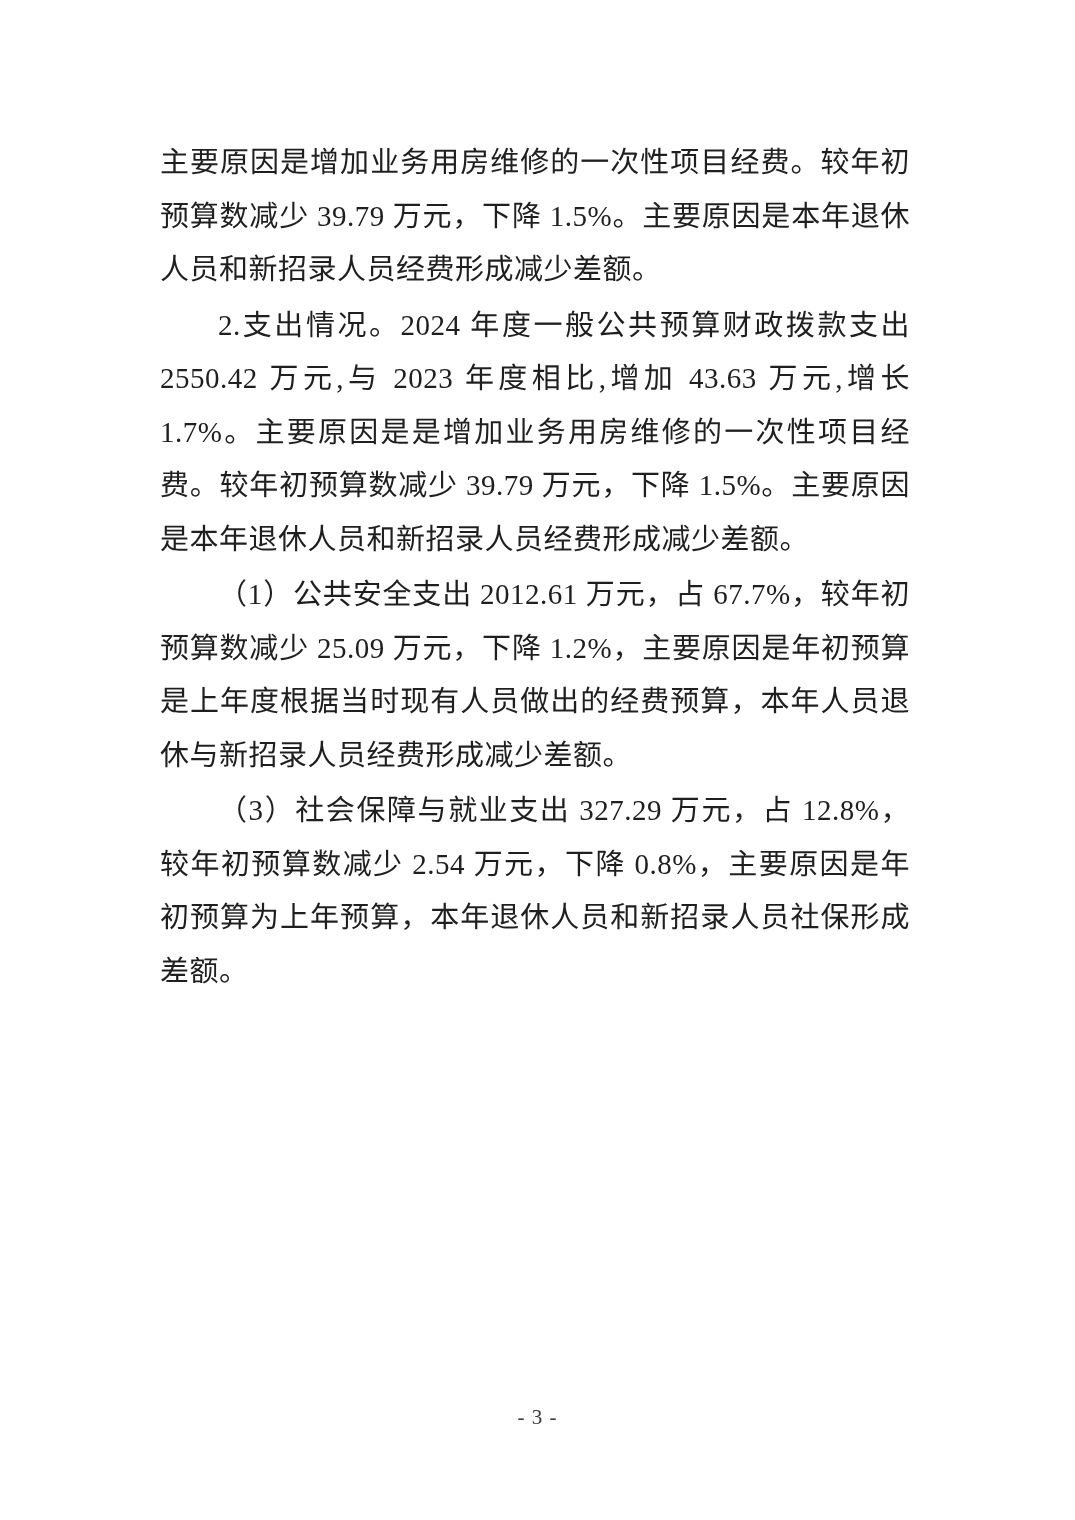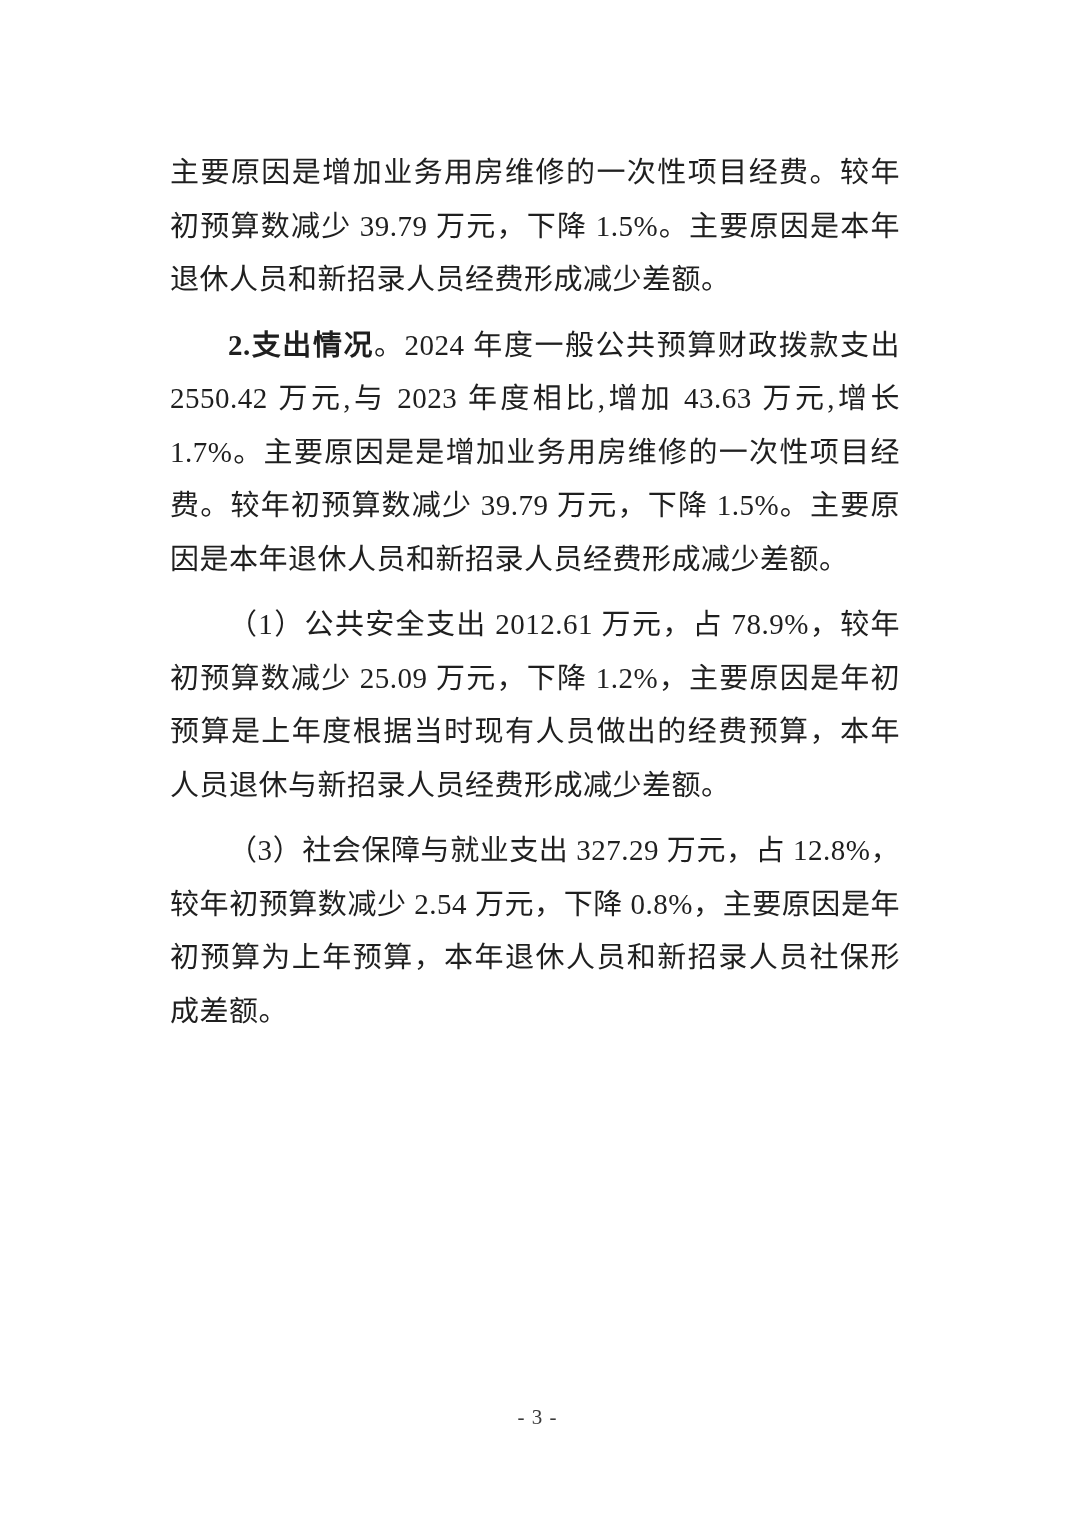--- a/index.html
+++ b/index.html
@@ -20,29 +20,29 @@
     position: absolute;
     left: 158px;
     top: 134px;
     width: 754px;
     font-size: 29px;
     line-height: 53.5px;
     text-align: justify;
     letter-spacing: 0.5px;
   }
   .para {
-    margin: 12px;
+    margin: 2px;
     padding: 0;
     text-indent: 2em;
   }
   .para.flush {
     text-indent: 0;
   }
   .lead {
-    font-weight: 700;
+    font-weight: 400;
   }
   .footer {
     position: absolute;
     left: 0;
     top: 1402px;
     width: 100%;
     text-align: center;
     font-size: 21px;
     line-height: 30px;
     color: #3a3a3a;
@@ -54,21 +54,21 @@
 
 <div class="page">
   <main class="content">
     <p class="para flush">主要原因是增加业务用房维修的一次性项目经费。较年初预算数减少 39.79 万元，下降 1.5%。主要原因是本年退休人员和新招录人员经费形成减少差额。</p>
 
     <p class="para">
       <strong class="lead">2.支出情况</strong><span>。2024 年度一般公共预算财政拨款支出 2550.42 万元,与 2023 年度相比,增加 43.63 万元,增长 1.7%。主要原因是是增加业务用房维修的一次性项目经费。较年初预算数减少 39.79 万元，下降 1.5%。主要原因是本年退休人员和新招录人员经费形成减少差额。</span>
     </p>
 
 
-    <p class="para">（1）公共安全支出 2012.61 万元，占 78.9%，较年初预算数减少 25.09 万元，下降 1.2%，主要原因是年初预算是上年度根据当时现有人员做出的经费预算，本年人员退休与新招录人员经费形成减少差额。</p>
+    <p class="para">（1）公共安全支出 2012.61 万元，占 67.7%，较年初预算数减少 25.09 万元，下降 1.2%，主要原因是年初预算是上年度根据当时现有人员做出的经费预算，本年人员退休与新招录人员经费形成减少差额。</p>
 
 
     <p class="para">（3）社会保障与就业支出 327.29 万元，占 12.8%，较年初预算数减少 2.54 万元，下降 0.8%，主要原因是年初预算为上年预算，本年退休人员和新招录人员社保形成差额。</p>
 
   </main>
 
   <footer class="footer">
     <span>- 3 -</span>
   </footer>
 </div>

